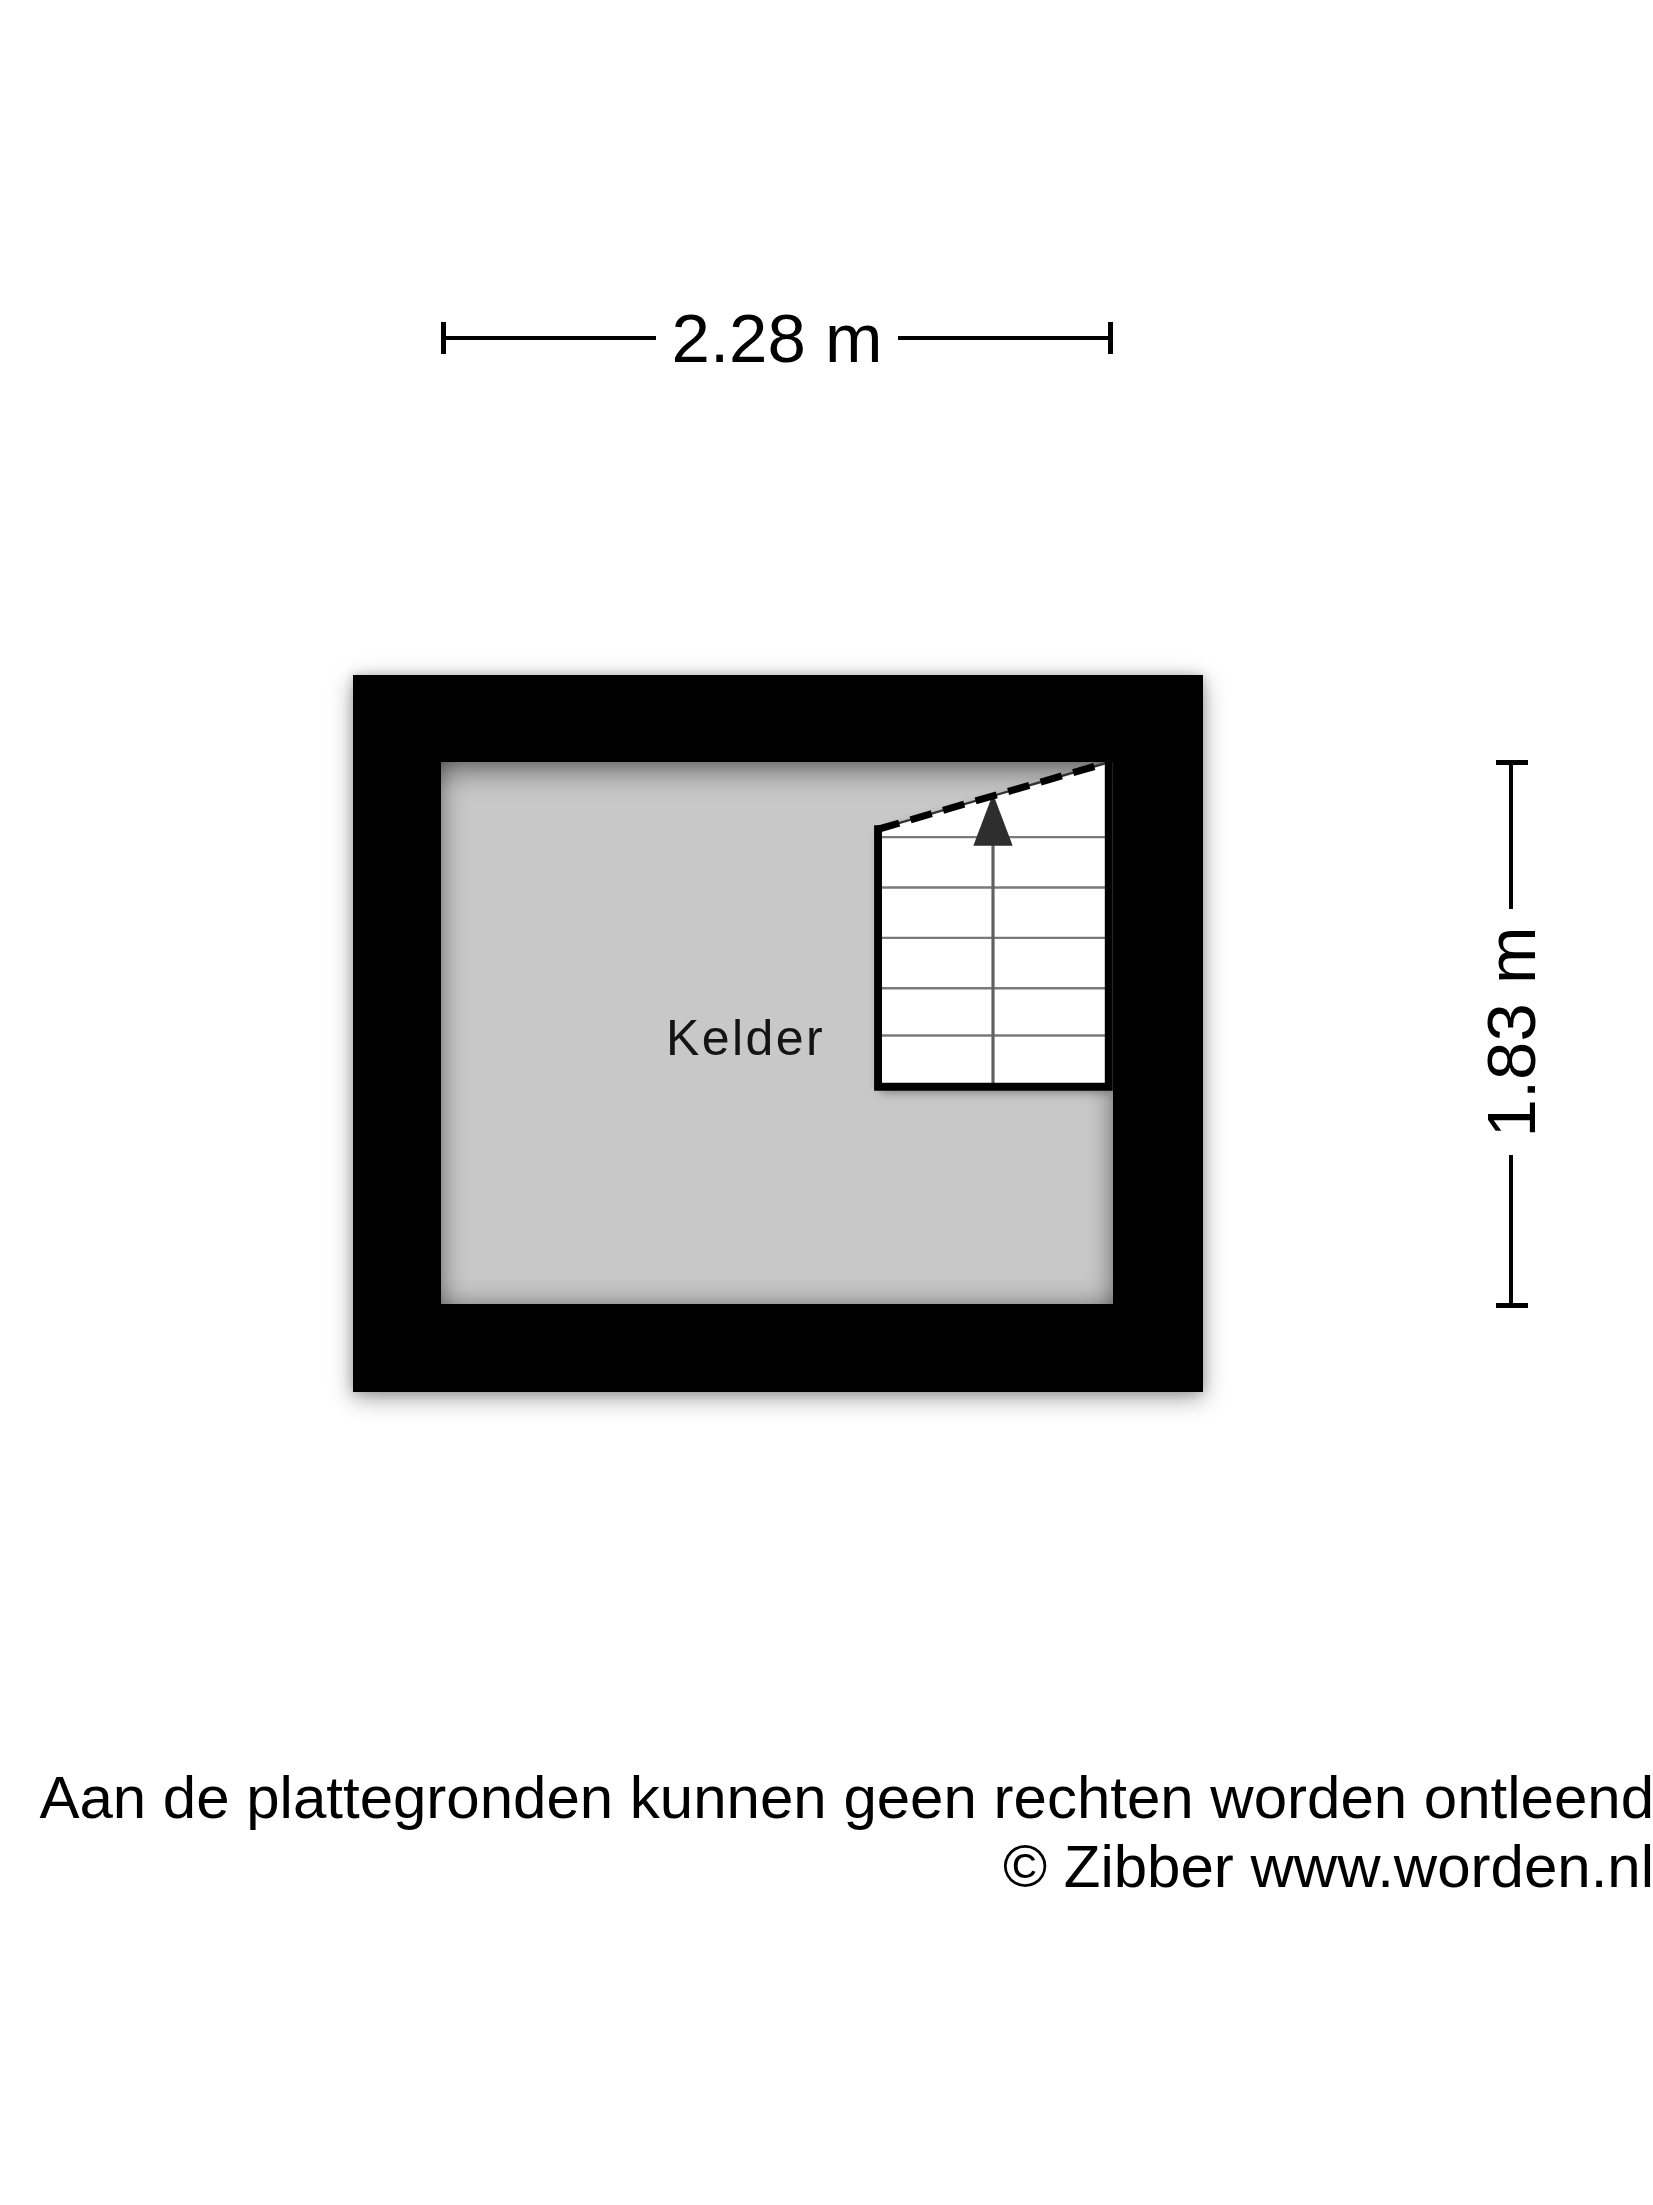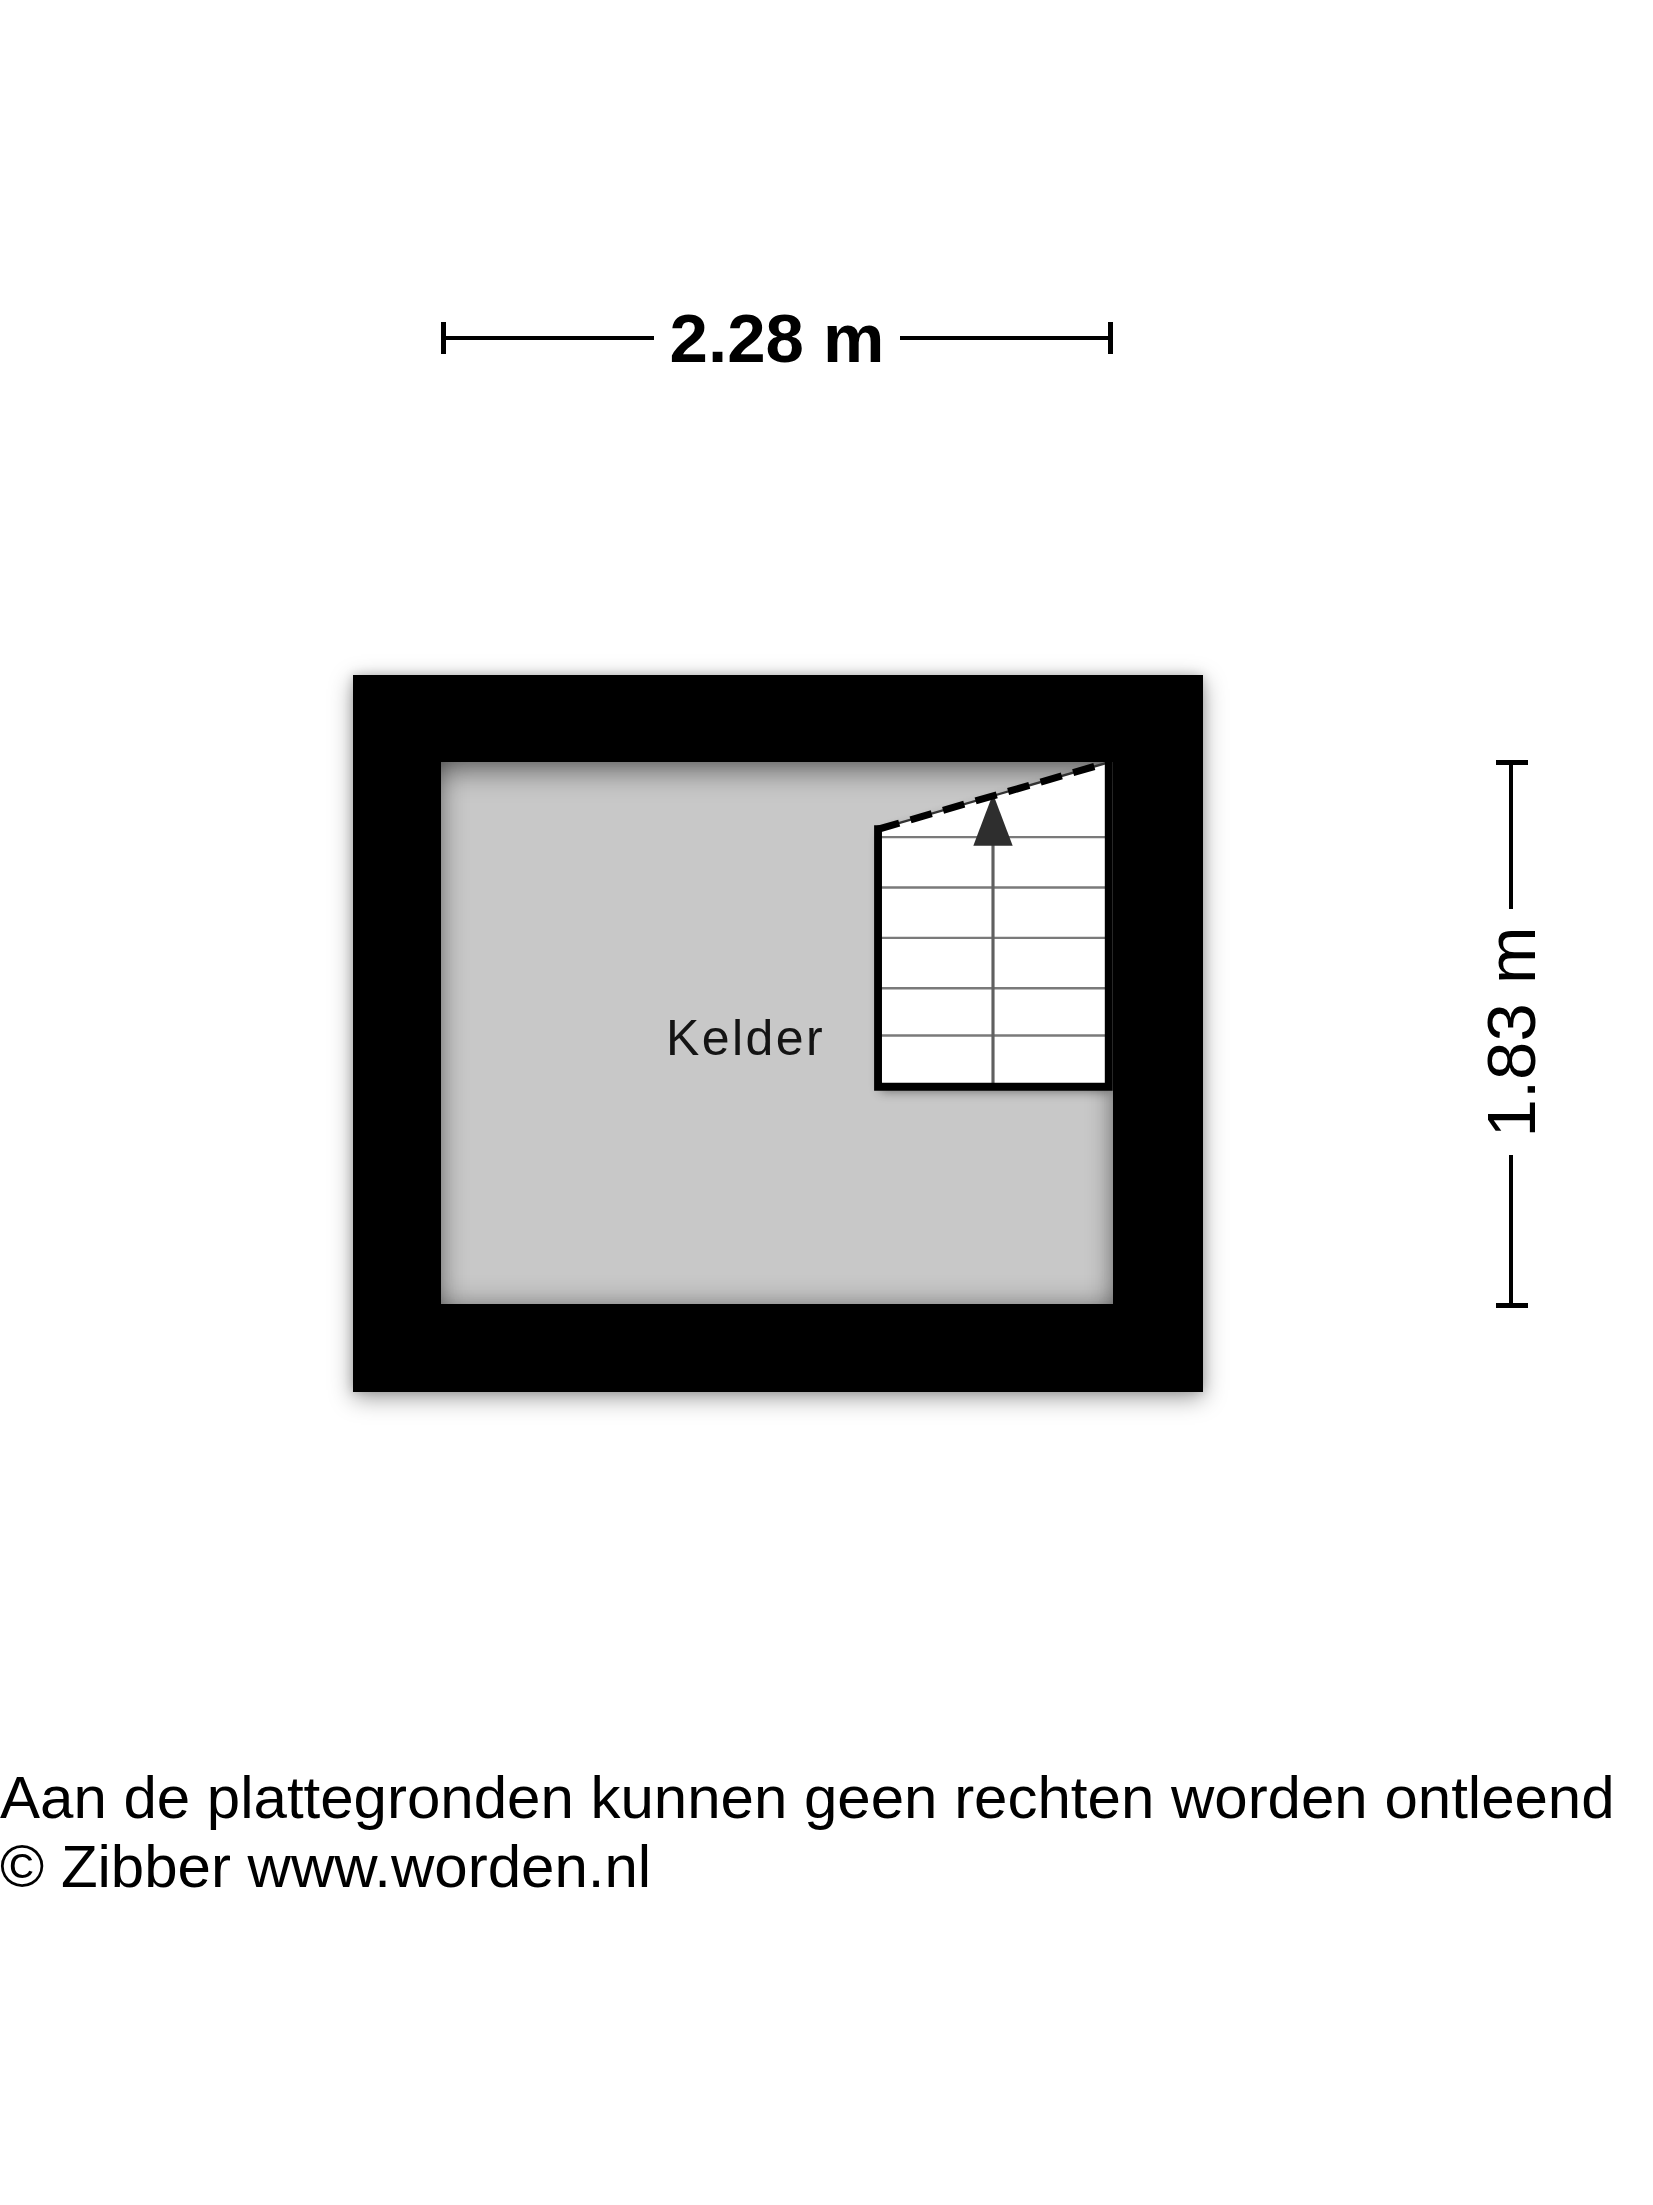--- a/index.html
+++ b/index.html
@@ -19,21 +19,20 @@
 
   
   .dim-top {
     position: absolute;
     left: 441px;
     top: 315px;
     width: 672px;
     height: 46px;
     display: flex;
     align-items: center;
-    font-weight: bold;
   }
   .tick-v {
     width: 4.7px;
     height: 31.5px;
     background: #000;
     flex: 0 0 auto;
   }
   .dim-line-h {
     flex: 1 1 auto;
     height: 3.9px;
@@ -118,21 +117,21 @@
     white-space: nowrap;
     color: #000;
   }
 
   
   .footer {
     position: absolute;
     left: 0;
     top: 1763px;
     width: 1654px;
-    text-align: left;
+    text-align: right;
     font-size: 60px;
     line-height: 1.15;
     color: #000;
   }
 </style>
 </head>
 <body>
 
 <div class="page">
 

